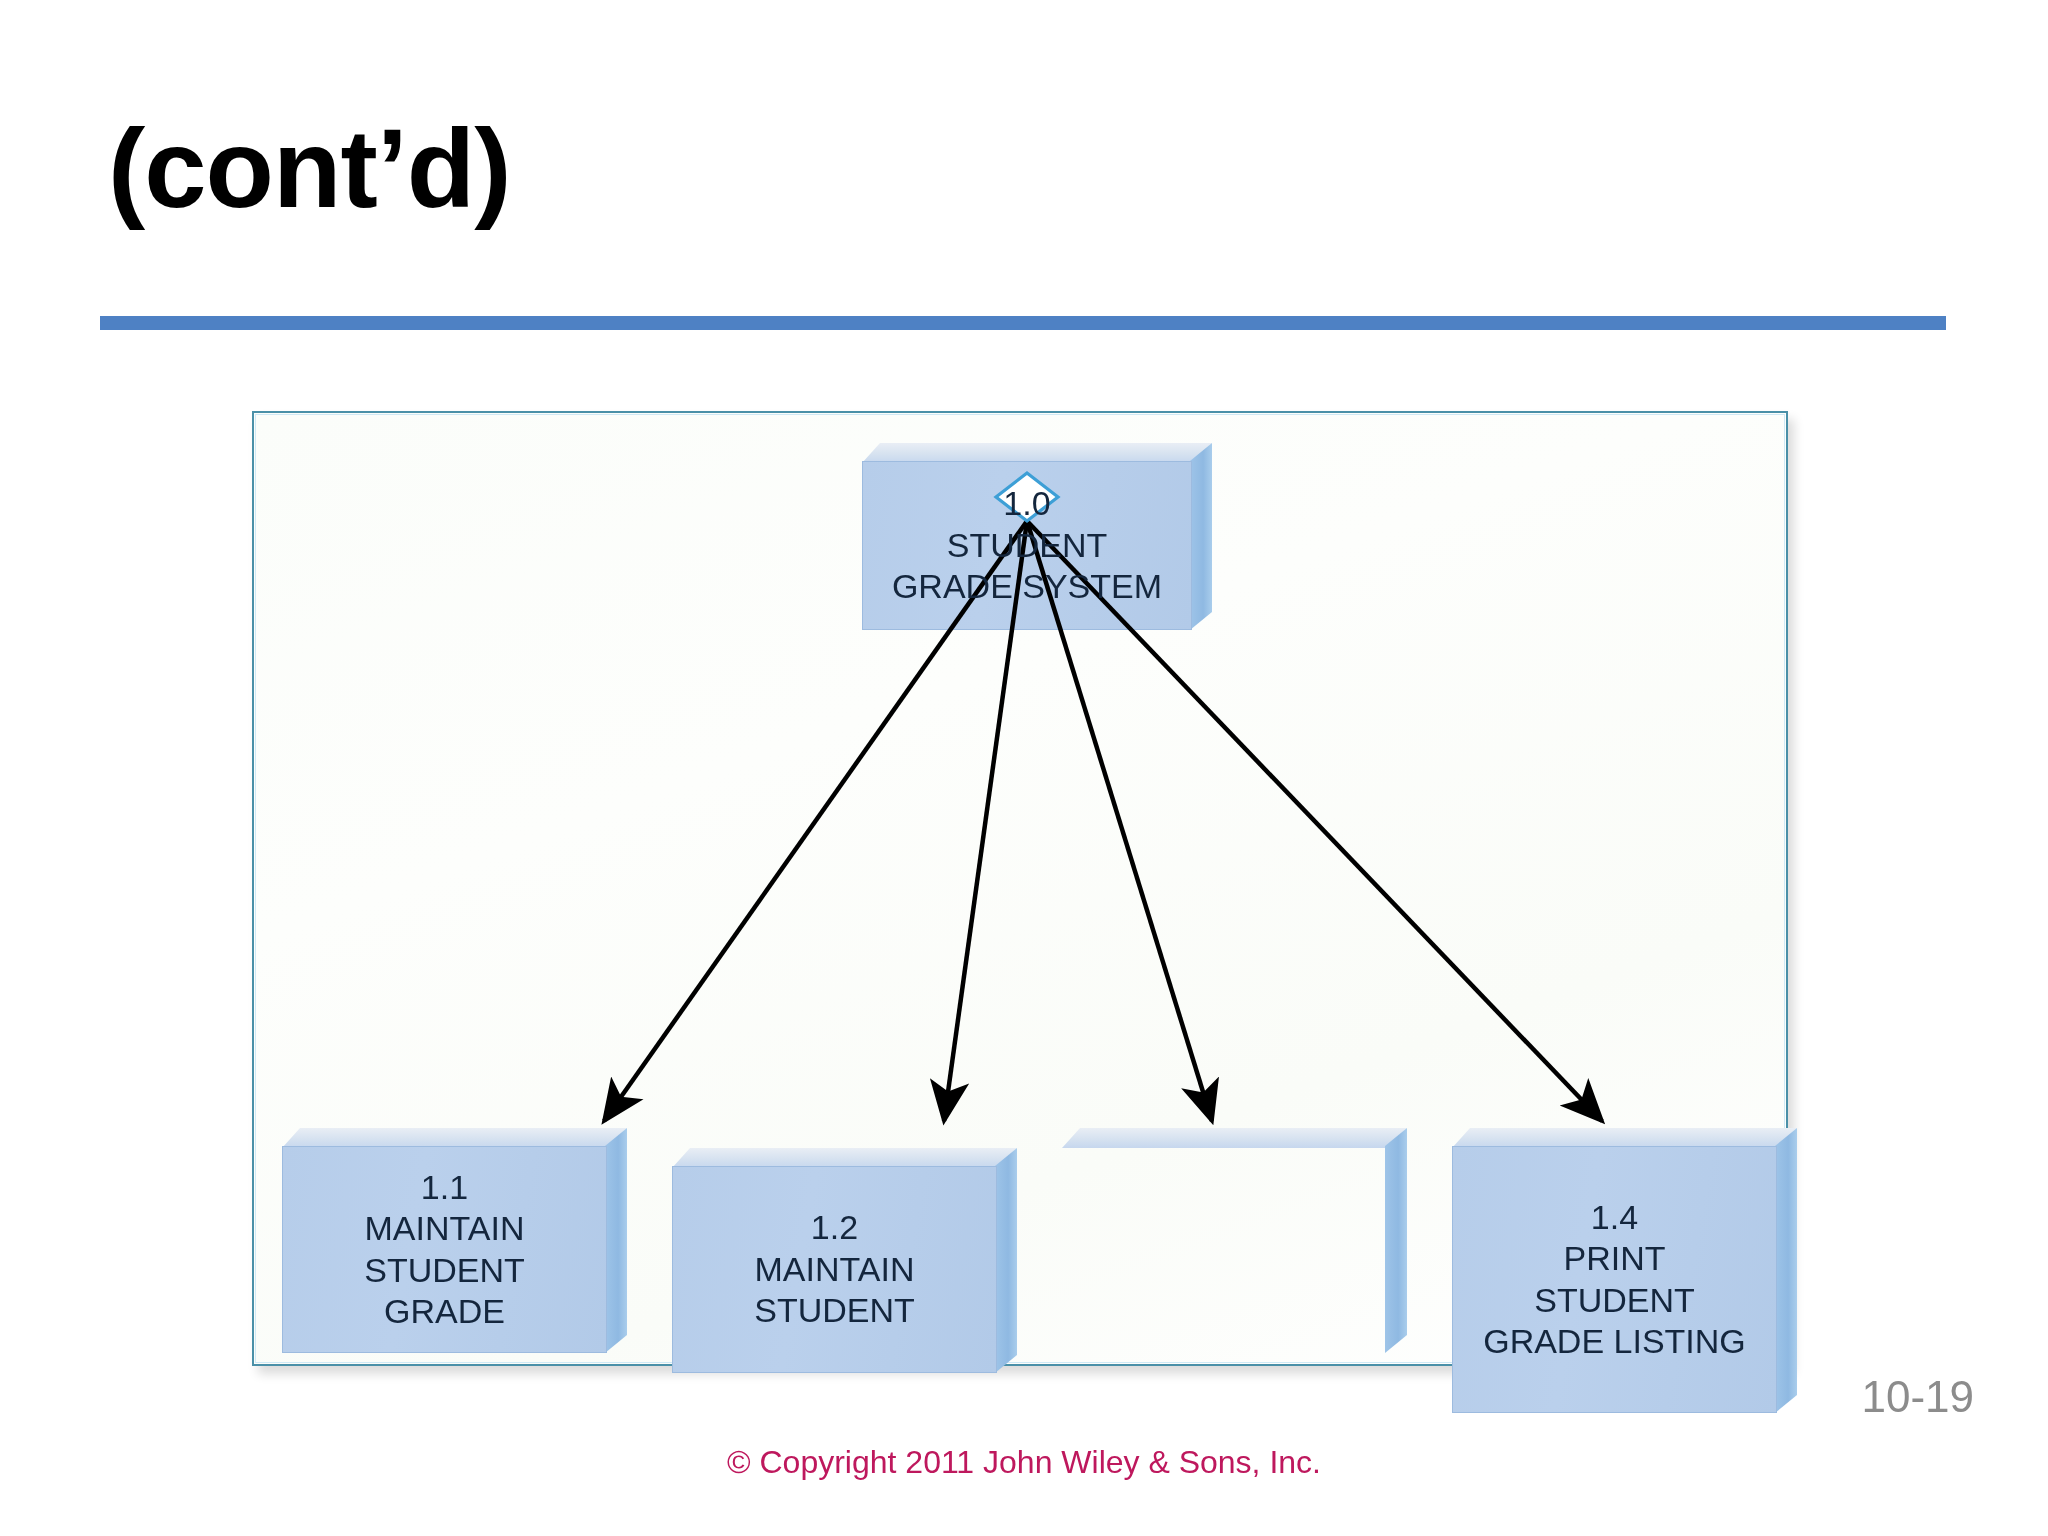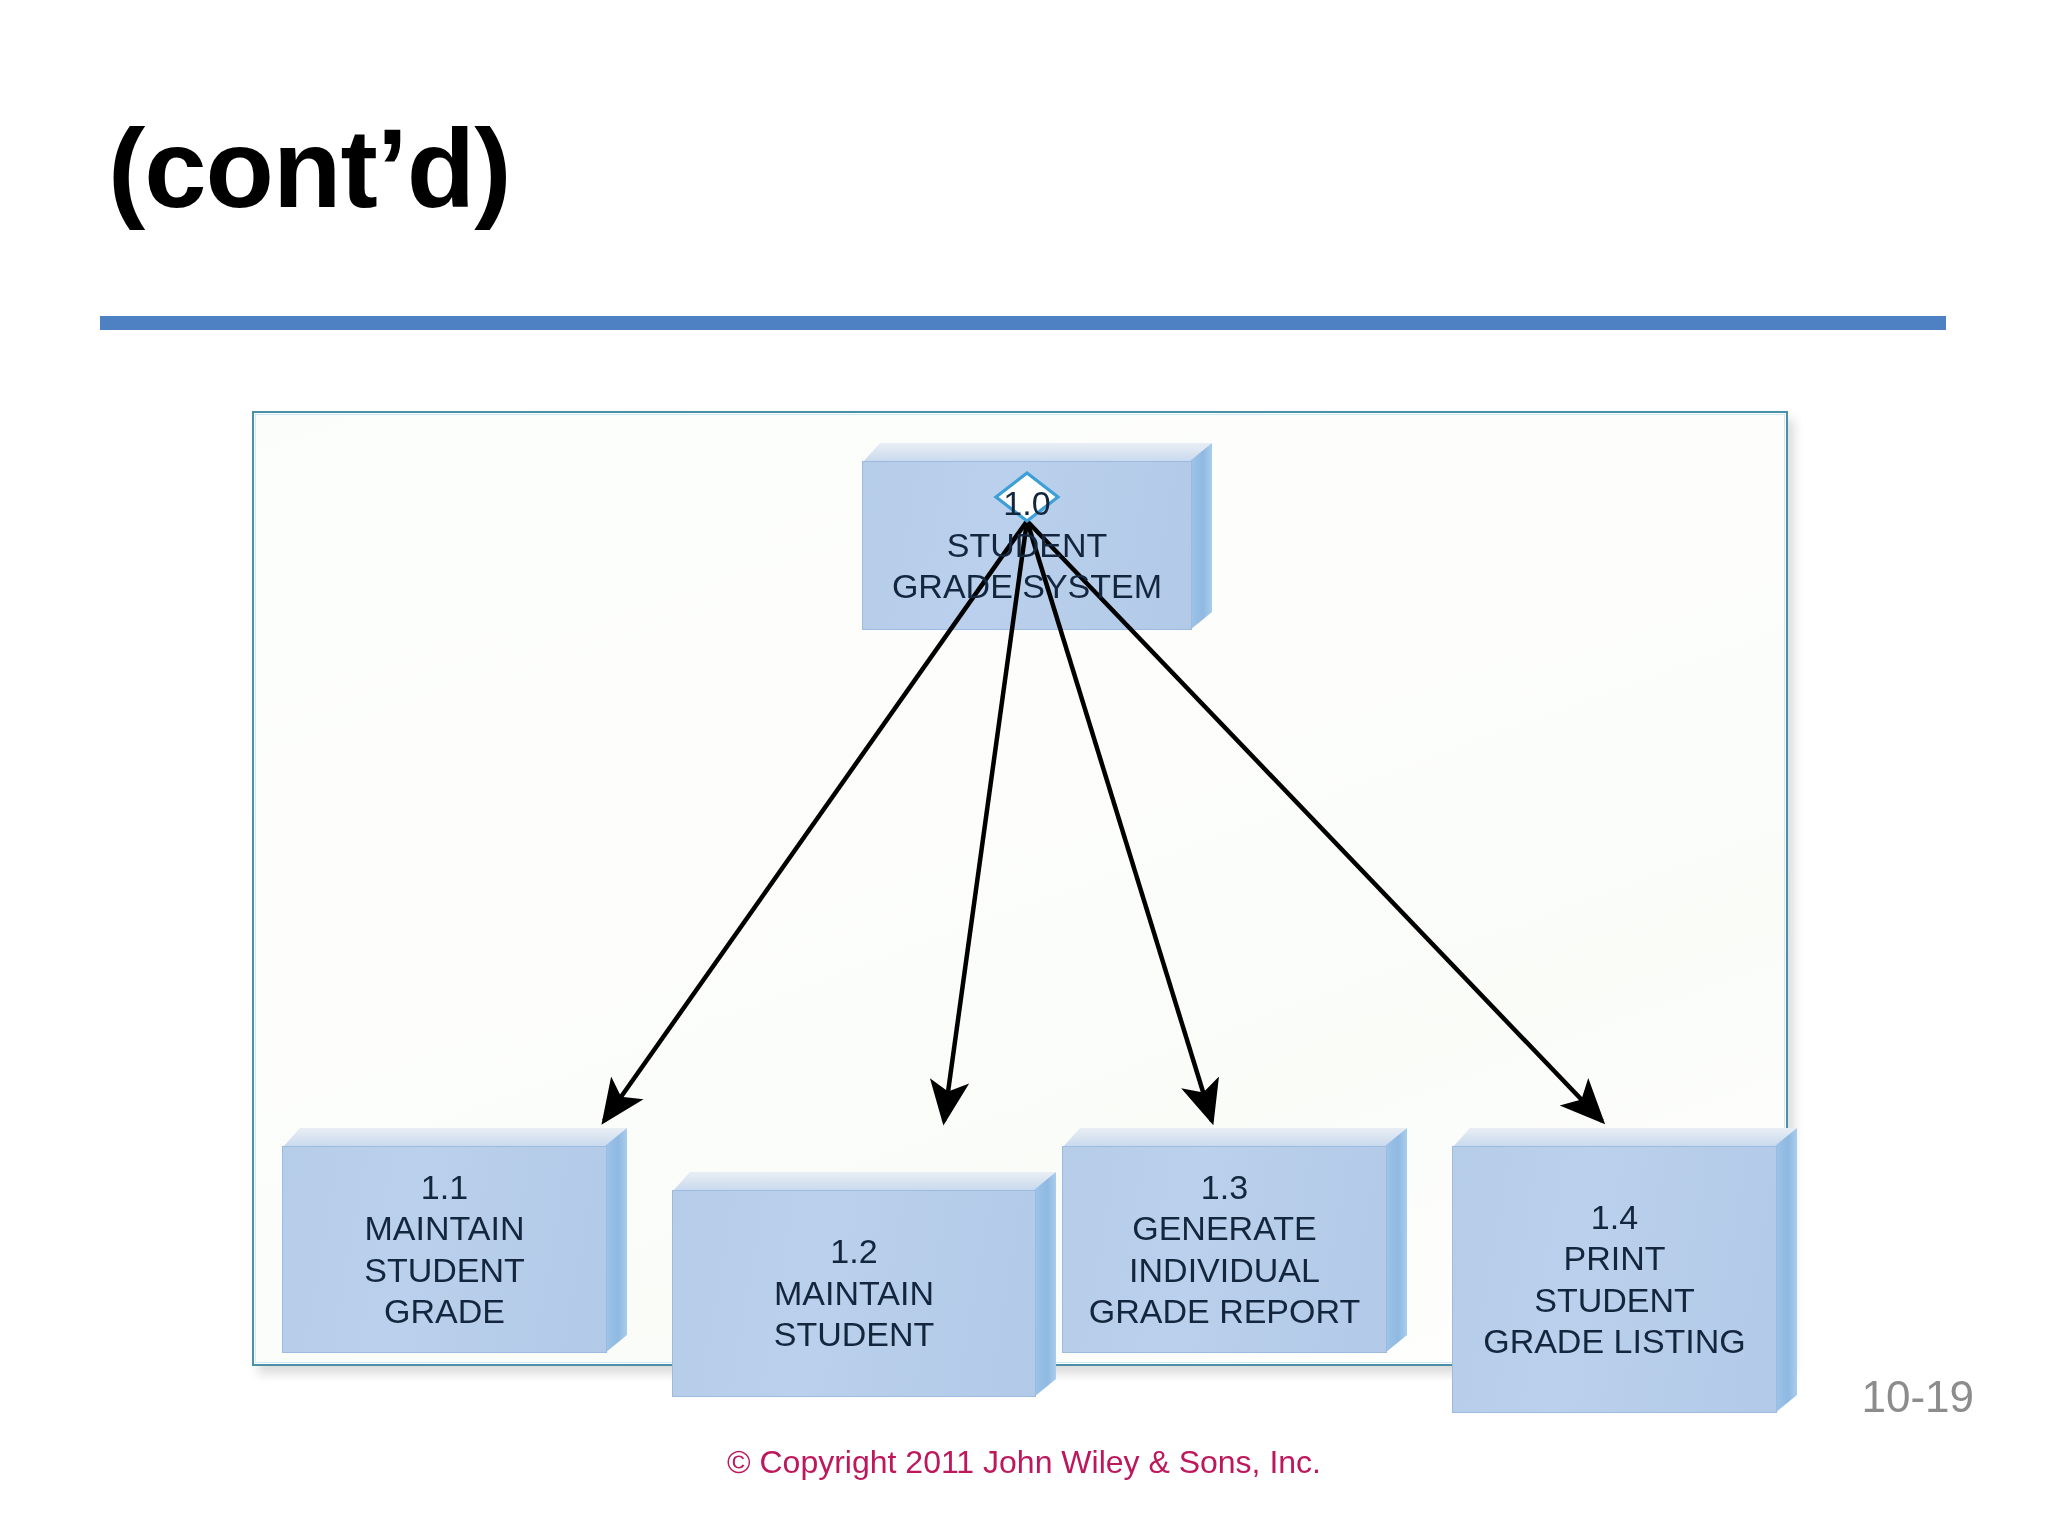--- a/index.html
+++ b/index.html
@@ -183,45 +183,37 @@
   <div class="face">
     <div class="proc-label">
       <span class="num">1.1</span>
       <span class="ln">MAINTAIN</span>
       <span class="ln">STUDENT</span>
       <span class="ln">GRADE</span>
     </div>
   </div>
 </div>
 
-<div class="proc-box" id="box-1-2" style="left:672px; top:1172px; width:384px; height:225px;">
+<div class="proc-box" id="box-1-2" style="left:672px; top:1148px; width:345px; height:225px;">
   <div class="shadow-pad"></div>
   <div class="top-face"></div>
   <div class="side-face"></div>
   <div class="face">
     <div class="proc-label">
       <span class="num">1.2</span>
       <span class="ln">MAINTAIN</span>
       <span class="ln">STUDENT</span>
     </div>
   </div>
 </div>
 
 <div class="proc-box" id="box-1-3" style="left:1062px; top:1128px; width:345px; height:225px;">
   <div class="shadow-pad"></div>
   <div class="top-face"></div>
   <div class="side-face"></div>
-  <div class="face">
-    <div class="proc-label">
-      <span class="num">1.3</span>
-      <span class="ln">GENERATE</span>
-      <span class="ln">INDIVIDUAL</span>
-      <span class="ln">GRADE REPORT</span>
-    </div>
-  </div>
 </div>
 
 <div class="proc-box" id="box-1-4" style="left:1452px; top:1128px; width:345px; height:285px;">
   <div class="shadow-pad"></div>
   <div class="top-face"></div>
   <div class="side-face"></div>
   <div class="face">
     <div class="proc-label">
       <span class="num">1.4</span>
       <span class="ln">PRINT</span>

